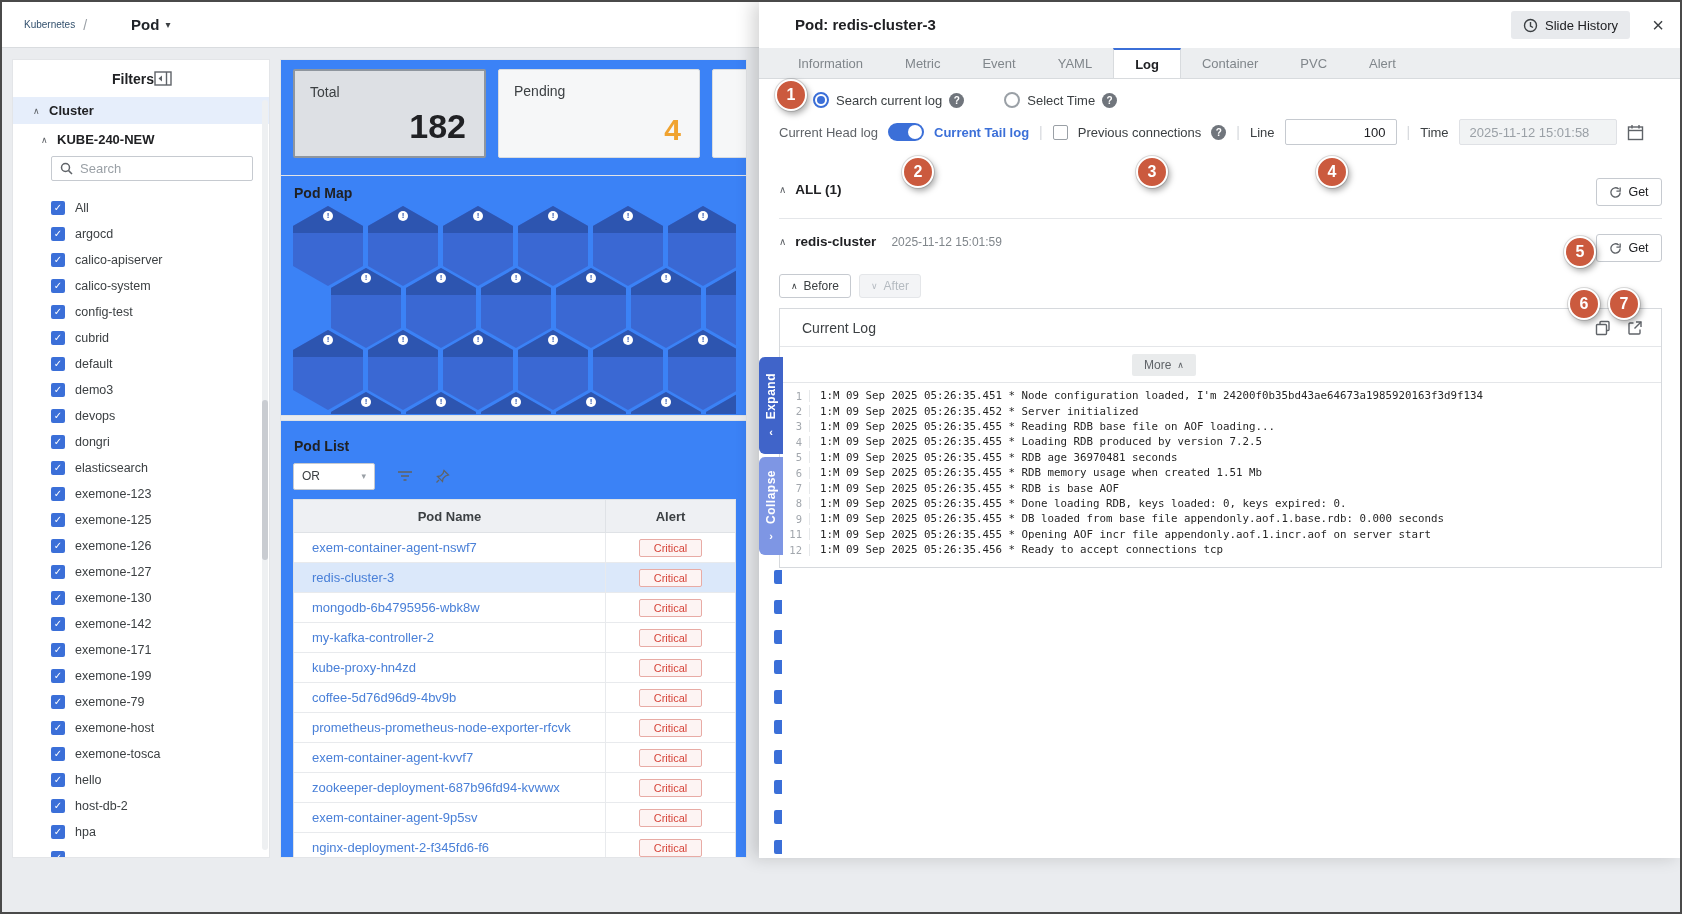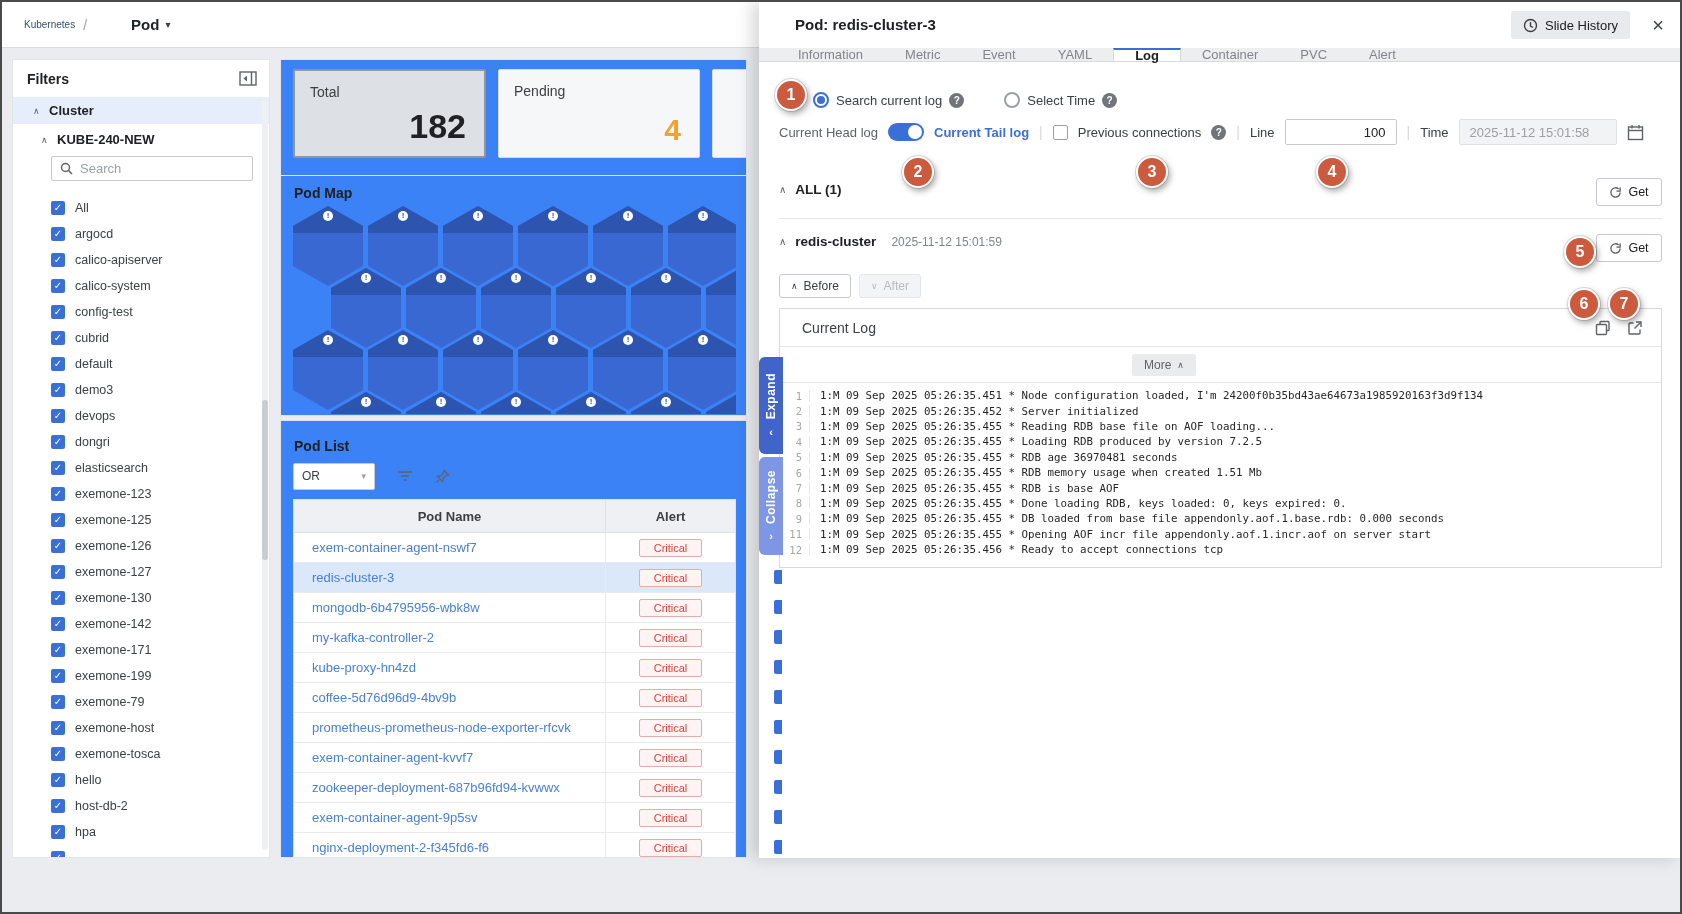--- a/index.html
+++ b/index.html
@@ -9,21 +9,21 @@
 
   
   .topbar { position:absolute; left:0; top:0; width:100%; height:46px; background:#fff; border-bottom:1px solid #d9dcdf; z-index:1; display:flex; align-items:center; padding-left:22px; }
   .crumb-app { font-size:10px; color:#33516e; }
   .crumb-sep { font-size:14px; color:#9aa0a6; margin:0 8px; }
   .crumb-page { font-size:15px; font-weight:bold; color:#1f2328;padding-left:36px; }
   .crumb-caret { font-size:10px; color:#3c4043; margin-left:6px; }
 
   
   .sidebar { position:absolute; left:10px; top:57px; width:258px; height:799px; background:#fff; z-index:1; overflow:hidden; border:1px solid #e3e5e8; }
-  .sb-head { height:37px; display:flex; align-items:center; justify-content:space-between; padding:0 12px 0 14px; }
+  .sb-head { height:37px; display:flex; align-items:center; justify-content:center; padding:0 12px 0 14px; }
   .sb-title { font-size:14px; font-weight:bold; color:#202124; }
   .sb-collapse { width:18px; height:15px; color:#5f6368; cursor:pointer; }
   .sb-row-cluster { height:27px; background:#e6eefb; display:flex; align-items:center; padding-left:20px; }
   .sb-row-kube { height:27px; display:flex; align-items:center; padding-left:28px; margin-top:2px; }
   .tree-caret { font-size:9px; color:#5f6368; width:16px; }
   .sb-row-cluster .lbl, .sb-row-kube .lbl { font-size:13px; font-weight:bold; color:#202124; }
   .sb-search { position:absolute; left:38px; top:96px; width:202px; height:25px; border:1px solid #c6cad0; border-radius:2px; display:flex; align-items:center; padding:0 8px; background:#fff; }
   .sb-search .ph { font-size:13px; color:#9aa0a6; margin-left:7px; }
   .sb-list { position:absolute; left:0; top:135px; width:100%; }
   .ns-item { height:26px; display:flex; align-items:center; padding-left:38px; }
@@ -68,21 +68,21 @@
   .pt-row.sel { background:#dbe8fa; }
   .pt-row .cell-name { width:312px; border-right:1px solid #e8eaed; display:flex; align-items:center; padding-left:18px; font-size:13px; color:#4a80d8; cursor:pointer; }
   .pt-row .cell-alert { width:129px; display:flex; align-items:center; justify-content:center; }
   .badge-critical { font-size:11px; color:#d6453a; background:#fdf4f3; border:1px solid #e8aba5; border-radius:2px; padding:2px 14px; }
 
   
   .slide { position:absolute; left:757px; top:0; width:923px; height:856px; background:#fff; z-index:5; box-shadow:-7px 0 16px rgba(0,0,0,.16); }
   .sp-title { position:absolute; left:36px; top:14px; font-size:15px; font-weight:bold; color:#202124; }
   .btn-history { position:absolute; right:52px; top:9px; height:28px; display:flex; align-items:center; gap:7px; background:#e8eaed; border:none; border-radius:3px; padding:0 12px; font-size:13px; color:#202124; font-family:inherit; cursor:pointer; }
   .sp-close { position:absolute; right:18px; top:10px; font-size:20px; color:#3c4043; cursor:pointer; line-height:26px; }
-  .tabbar { position:absolute; left:0; top:46px; width:100%; height:14px; background:#eceef0; border-bottom:1px solid #d8dbde; display:flex; padding-left:18px; }
+  .tabbar { position:absolute; left:0; top:46px; width:100%; height:31px; background:#eceef0; border-bottom:1px solid #d8dbde; display:flex; padding-left:18px; }
   .tab { padding:0 21px; font-size:13px; color:#80868b; display:flex; align-items:center; cursor:pointer; }
   .tab.active { background:#fff; color:#202124; font-weight:bold; border-top:2px solid #3b6fd8; border-left:1px solid #d8dbde; border-right:1px solid #d8dbde; }
   .row1 { position:absolute; left:54px; top:86px; height:24px; display:flex; align-items:center; }
   .radio { width:16px; height:16px; border-radius:50%; border:2px solid #9aa0a6; background:#fff; flex:none; }
   .radio.on { border-color:#3b6fd8; position:relative; }
   .radio.on::after { content:""; position:absolute; left:2px; top:2px; width:8px; height:8px; border-radius:50%; background:#3b6fd8; }
   .rlabel { font-size:13px; color:#3c4043; margin:0 7px; }
   .help { width:15px; height:15px; border-radius:50%; background:#70757c; color:#fff; font-size:10px; font-weight:bold; line-height:15px; text-align:center; flex:none; }
   .grp2 { margin-left:40px; display:flex; align-items:center; }
   .row2 { position:absolute; left:20px; top:116px; height:28px; display:flex; align-items:center; gap:10px; }

